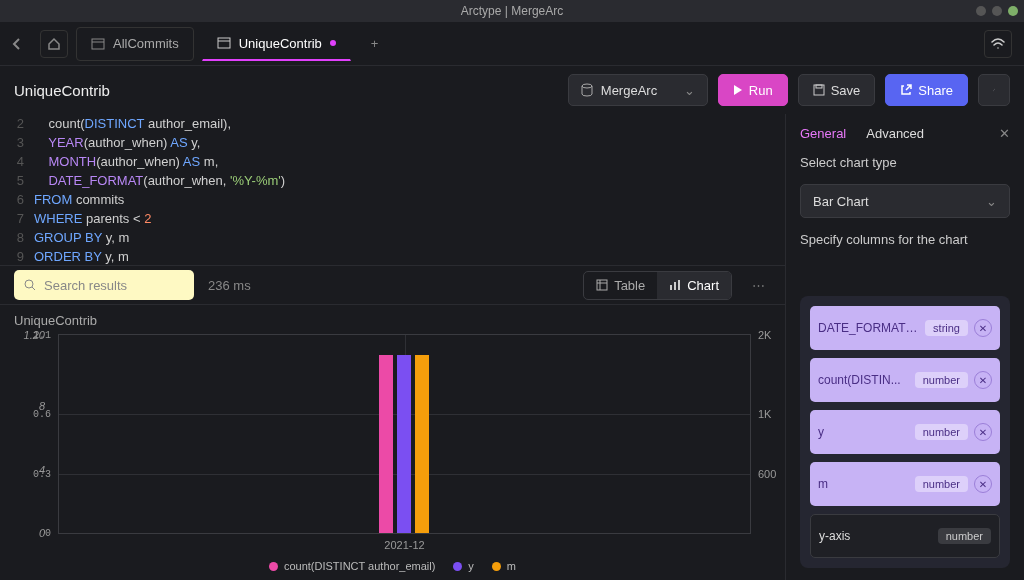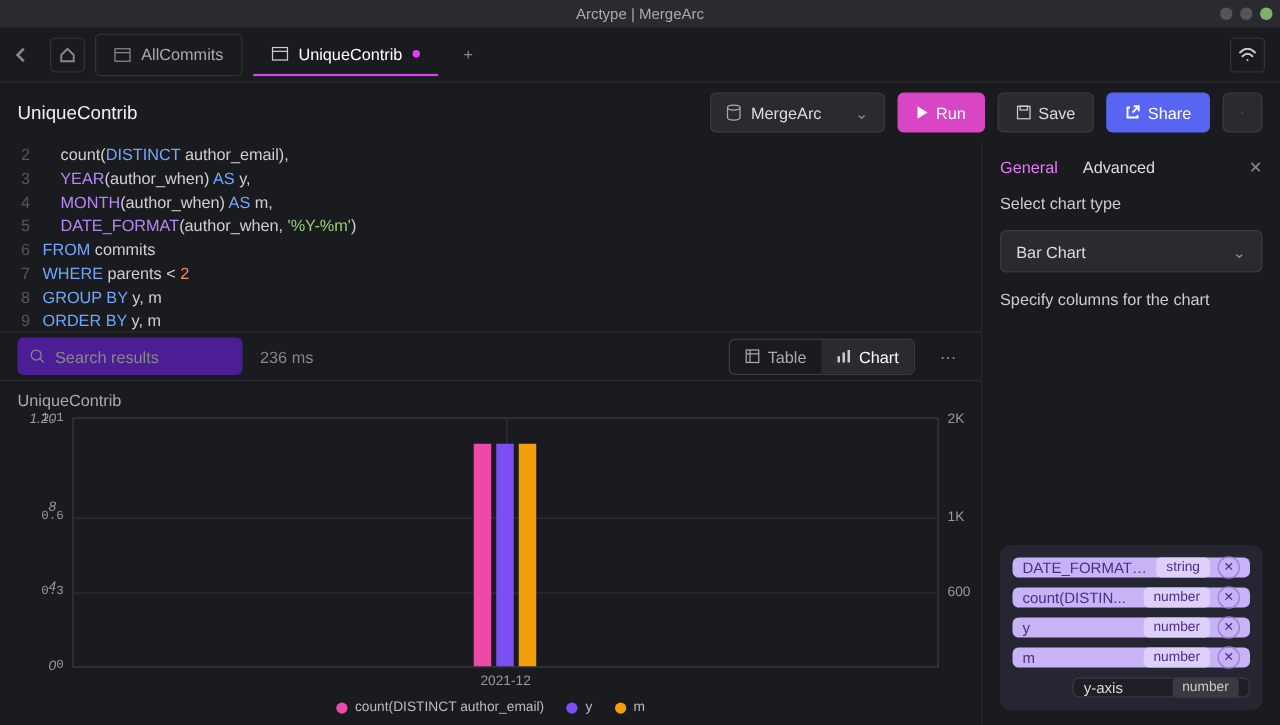--- a/index.html
+++ b/index.html
@@ -39,21 +39,21 @@
 .editor { font-family: 'Menlo','Consolas',monospace; font-size:13px; line-height:19px; padding:0 0 8px 0; overflow:hidden; }
 .editor-line { display:flex; }
 .gutter { width:34px; text-align:right; color:#555; padding-right:10px; user-select:none; }
 .code { white-space:pre; }
 .tk-kw { color:#6fa7ff; }
 .tk-fn { color:#b887f5; }
 .tk-str { color:#9acc77; }
 .tk-num { color:#ff8a65; }
 
 .results-bar { height:42px; display:flex; align-items:center; padding:0 14px; gap:14px; border-top:1px solid #2a2b30; border-bottom:1px solid #2a2b30;}
-.search-box { background:#4c1d95; border-radius:5px; height:30px; display:flex;align-items:center; padding:0 10px; gap:8px; color:#888; width:180px;}
+.search-box { background:#fef9c3; border-radius:5px; height:30px; display:flex;align-items:center; padding:0 10px; gap:8px; color:#888; width:180px;}
 .timing { color:#888; }
 .results-bar .spacer{flex:1;}
 .view-toggle { display:flex; border:1px solid #3a3b40; border-radius:5px; overflow:hidden; }
 .view-toggle .vbtn { padding:6px 12px; display:flex;align-items:center;gap:6px; color:#aaa; }
 .view-toggle .vbtn.active { background:#2a2b30; color:#fff; }
 .more-btn { color:#888; padding:0 6px; }
 
 .chart-area { flex:1; padding:8px 14px; position:relative; }
 .chart-title { color:#aaa; font-size:13px; margin-bottom:4px; }
 .chart-canvas { position:relative; height:200px; margin:6px 20px 0 44px; border:1px solid #3a3b40; }
@@ -77,25 +77,25 @@
 .right { width:238px; background:#1a1b1f; padding:12px 14px; display:flex;flex-direction:column; gap:14px; position:relative; overflow:hidden;}
 .config-tabs { display:flex; gap:20px; font-size:13px; }
 .config-tabs .ct { color:#ddd; cursor:pointer; }
 .config-tabs .ct.active { color:#e879f9; font-weight:500; }
 .config-close { margin-left:auto; color:#888; }
 .section-label { font-size:13px; color:#ccc; }
 .select-box { background:#2a2b30; border:1px solid #3a3b40; border-radius:5px; height:34px; display:flex;align-items:center; padding:16px 12px; color:#ddd; }
 .select-box .caret{margin-left:auto;color:#888;}
 .search-cols { background:#202126; border-radius:5px; height:32px; display:flex;align-items:center; padding:0 10px; gap:8px; color:#888; }
 .col-chips { background:#252631; border-radius:8px; padding:10px; display:flex;flex-direction:column; gap:8px; margin-top:auto;}
-.chip { background:#c7b3f5; color:#4a2e85; border-radius:5px; height:16px; display:flex;align-items:center; padding:0 8px; font-size:12px; gap:6px;}
+.chip { background:#c7b3f5; color:#4a2e85; border-radius:5px; height:44px; display:flex;align-items:center; padding:0 8px; font-size:12px; gap:6px;}
 .chip .cname { flex:1; overflow:hidden; text-overflow:ellipsis; white-space:nowrap; }
 .chip .ctype { background:#ddd0fa; padding:2px 8px; border-radius:4px; font-size:11px; }
 .chip .crm { width:18px;height:18px; border:1px solid #9b7fd8; border-radius:50%; display:flex;align-items:center;justify-content:center; font-size:10px;}
-.chip-dark { background:#1f2025; color:#ddd; border:1px solid #3a3b40;margin-left:48px;}
+.chip-dark { background:#1f2025; color:#ddd; border:1px solid #3a3b40;}
 .chip-dark .ctype { background:#3a3b40; color:#ccc;}
 svg { display:block; }
 </style>
 </head>
 <body>
 
 <div class="titlebar">
   <span>Arctype | MergeArc</span>
   <div class="titlebar-controls">
     <span class="tc-min"></span>

